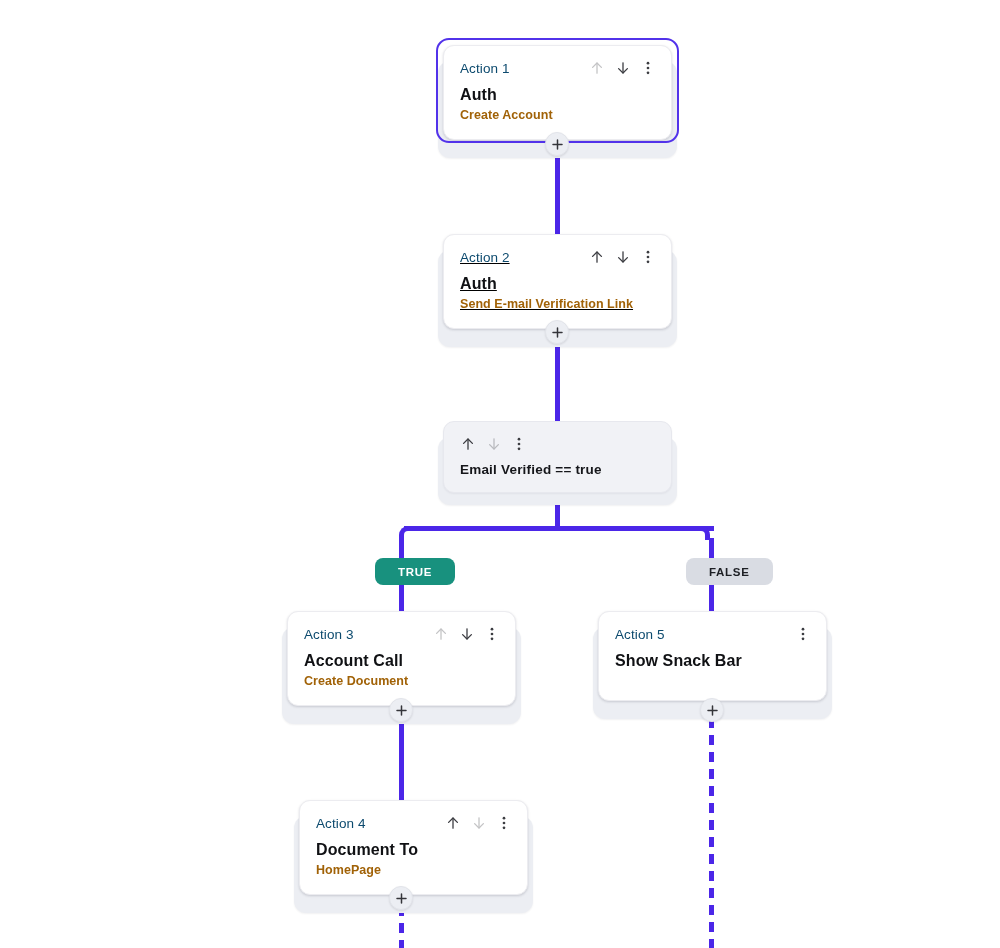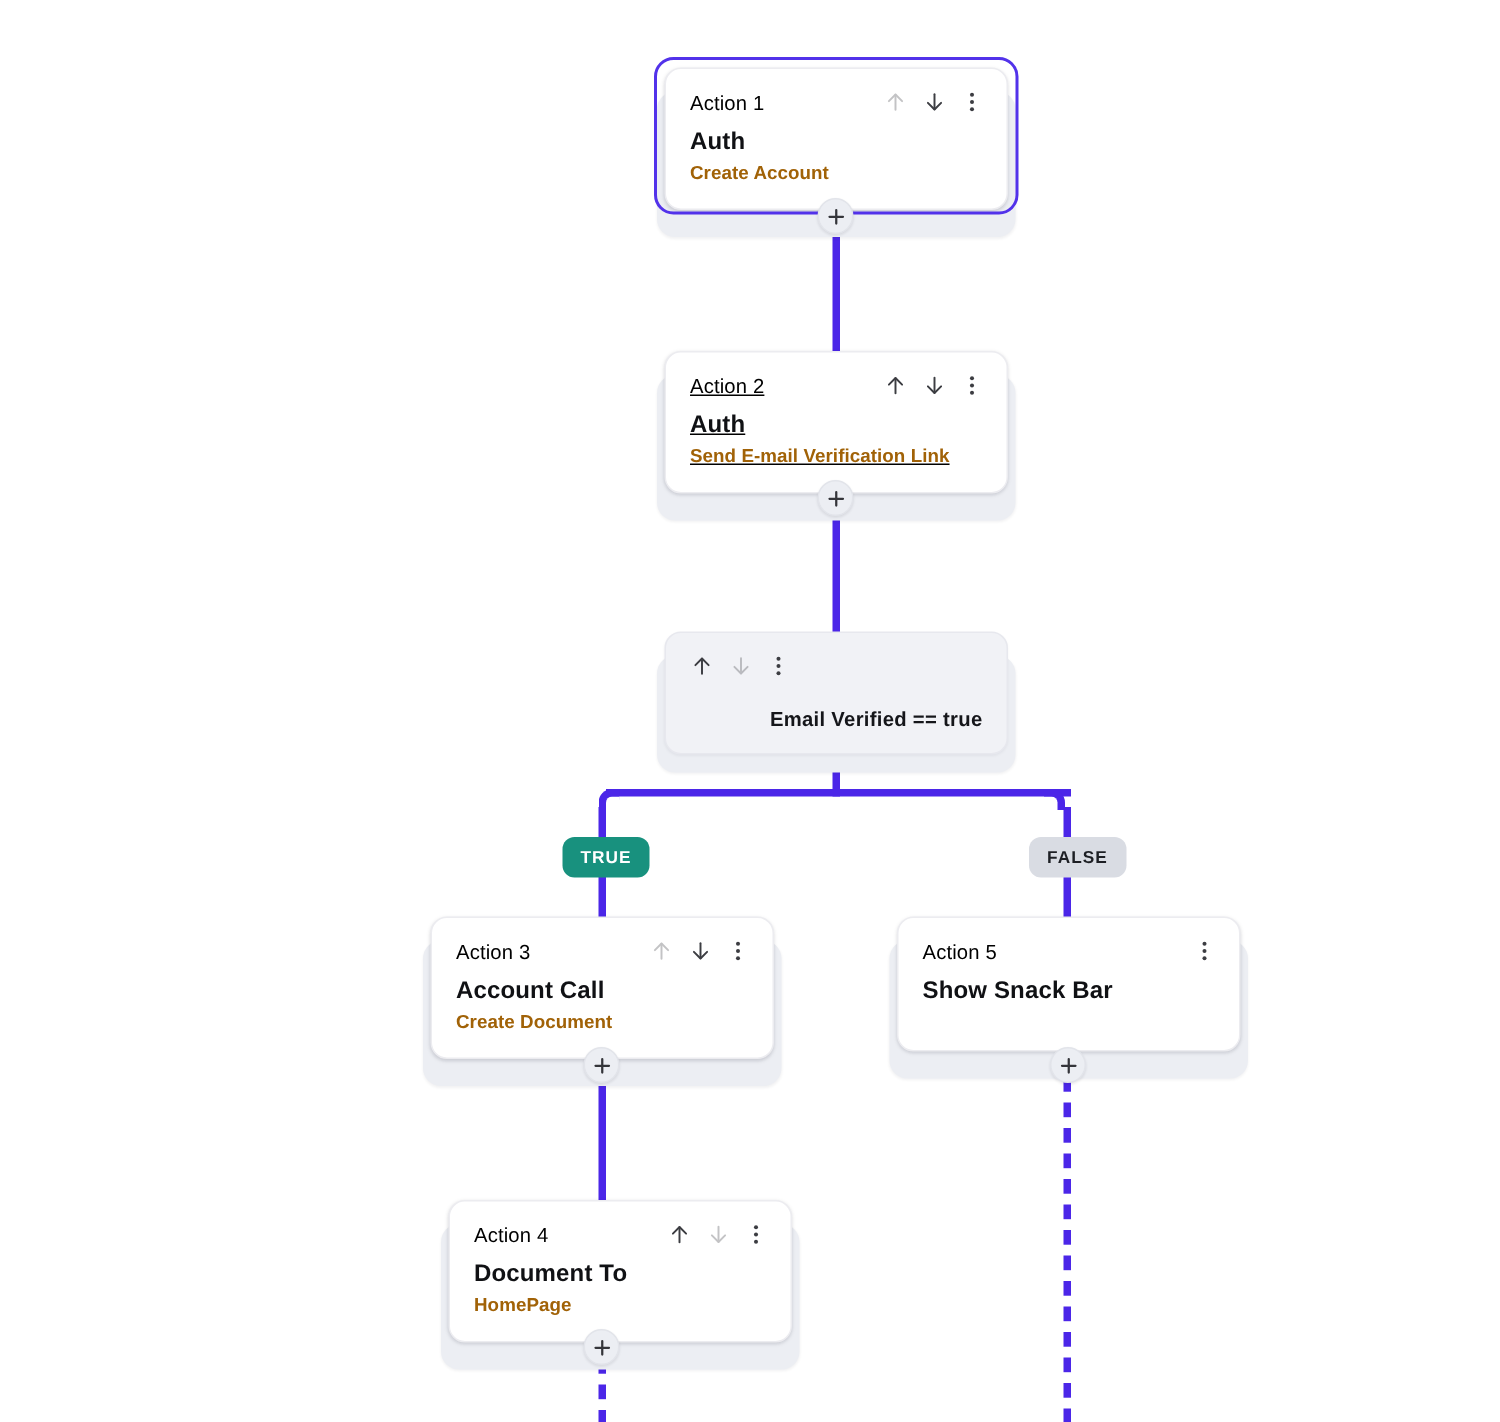--- a/index.html
+++ b/index.html
@@ -78,21 +78,21 @@
   }
 
   .card-head {
     display: flex;
     align-items: flex-start;
     justify-content: space-between;
     gap: 8px;
   }
   .card-index {
     font-size: 13.5px;
-    color: #000000;
+    color: #0c4a6e;
     letter-spacing: .1px;
     line-height: 16px;
     padding-top: 1px;
   }
   .tools {
     display: flex;
     align-items: center;
     gap: 10px;
     flex: none;
   }
@@ -110,27 +110,26 @@
   }
   .card-sub {
     margin-top: 3px;
     font-size: 12.5px;
     font-weight: 700;
     color: #a16207;
     letter-spacing: .05px;
     line-height: 16px;
   }
   .card-cond-expr {
-    margin-top: 19px;
+    margin-top: 9px;
     font-size: 13.5px;
     font-weight: 700;
     color: #15161a;
     letter-spacing: .2px;
     line-height: 17px;
-    text-align: right;
   }
 
   
   .sel-ring {
     position: absolute;
     border: 2px solid #5232ea;
     border-radius: 13px;
     z-index: 4;
     pointer-events: none;
   }
@@ -156,21 +155,21 @@
     position: absolute;
     z-index: 5;
     border-radius: 8px;
     font-size: 11.5px;
     font-weight: 700;
     letter-spacing: .7px;
     height: 27px;
     display: flex;
     align-items: center;
     justify-content: center;
-    padding: 0 12px;
+    padding: 0 23px;
   }
   .badge-true { background: #18917e; color: #ffffff; }
   .badge-false { background: #d9dce3; color: #1d1f24; }
 </style>
 </head>
 <body>
 
 <div id="canvas">
 
   <div class="conn conn-v" style="left:555px; top:140px; height:105px;"></div>

